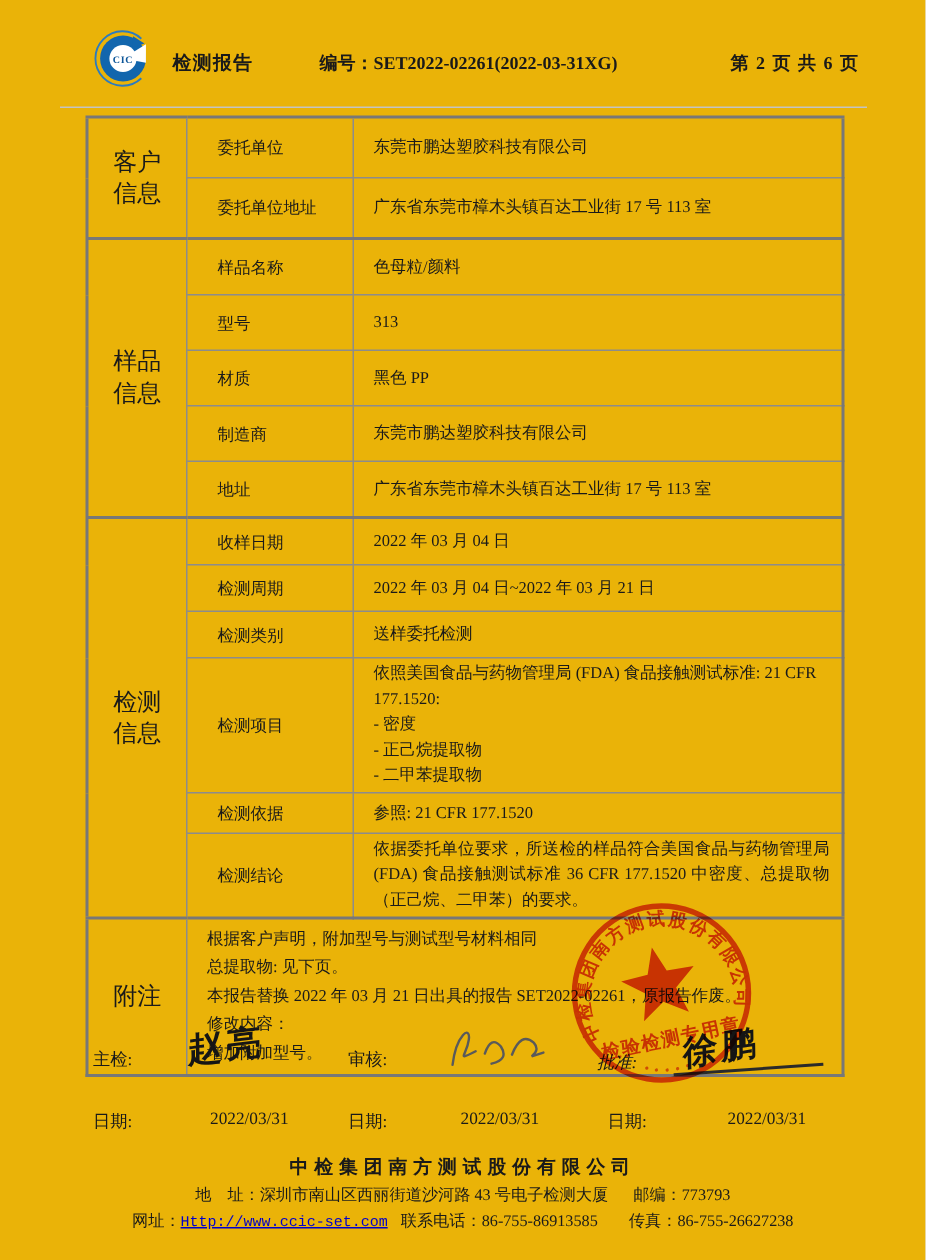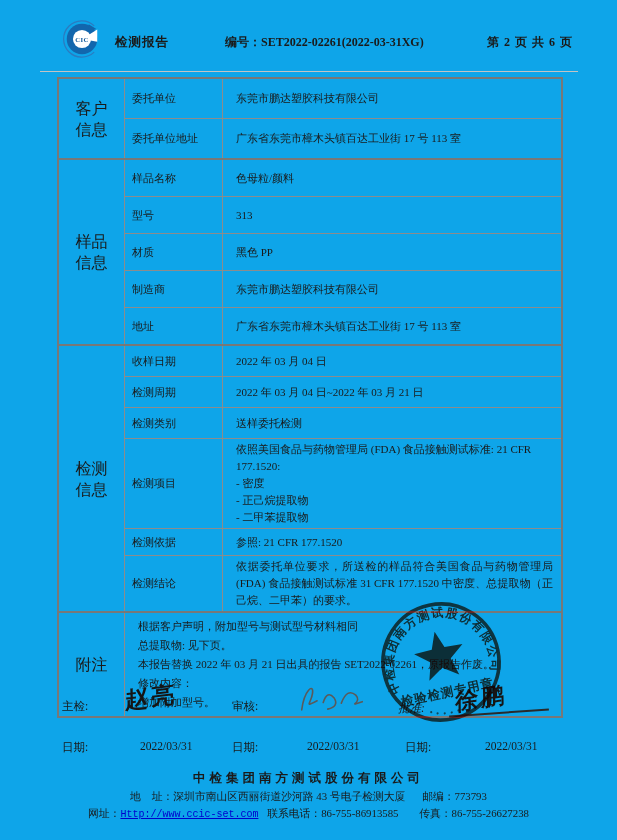--- a/index.html
+++ b/index.html
@@ -1,39 +1,39 @@
 <!DOCTYPE html>
 <html><head>
 <meta charset="utf-8">
 <style>
   html,body{margin:0;padding:0;background:#e8e8e8;}
   .page{
     position:relative;width:617px;height:840px;margin:0 auto;
-    background:#0ea5e9;overflow:hidden;
+    background:#eab308;overflow:hidden;
     font-family:"Liberation Serif","DejaVu Serif",serif;
     color:#1a1a1a;
   }
   
   .header{position:absolute;top:17px;left:57px;right:39px;height:46px;}
   .logo{position:absolute;left:4px;top:1px;width:42px;height:42px;}
   .hdr-title{position:absolute;left:58px;top:17px;font-size:12.5px;font-weight:bold;letter-spacing:1px;}
-  .hdr-no{position:absolute;left:168px;top:17px;font-size:12px;font-weight:bold;}
+  .hdr-no{position:absolute;left:156px;top:17px;font-size:12px;font-weight:bold;}
   .hdr-page{position:absolute;left:430px;top:17px;font-size:12px;font-weight:bold;letter-spacing:1px;white-space:nowrap;text-align:right;}
   .header-rule{position:absolute;top:71px;left:40px;width:538px;height:0;border-top:1px solid #c3c3c3;}
   
   table.report{
     position:absolute;top:77px;left:57px;width:506px;
     border-collapse:collapse;table-layout:fixed;
     font-size:11px;
   }
   table.report{border:2px solid #787878;}
   table.report td{border:1px solid #8c8c8c;vertical-align:middle;overflow:hidden;}
   tr.sec-start td{border-top:2px solid #787878;}
   td.cat{width:45px;text-align:center;padding:0 10px;line-height:21px;font-size:16px;}
-  td.lbl{width:90px;padding:0 0 0 7px;}
+  td.lbl{width:90px;padding:0 0 0 20px;}
   td.val{padding:2px 8px 2px 13px;line-height:17px;}
   td.val-just{text-align:justify;}
   td.note{padding:4px 8px 4px 13px;}
   .cell-line{line-height:17px;font-family:Liberation Serif, serif;}
   .note-line{line-height:19px;}
   
   .h35 td{height:35px;} .h32 td{height:32px;} .h26 td{height:26px;}
   .h85 td{height:85px;} .h22 td{height:22px;} .h50 td{height:50px;}
   .h95 td{height:95px;}
   
@@ -135,21 +135,21 @@
         <div class="cell-line">- 正己烷提取物</div>
         <div class="cell-line">- 二甲苯提取物</div>
       </td>
     </tr>
     <tr class="h22">
       <td class="lbl">检测依据</td>
       <td class="val">参照: 21 CFR 177.1520</td>
     </tr>
     <tr class="h50">
       <td class="lbl">检测结论</td>
-      <td class="val val-just">依据委托单位要求，所送检的样品符合美国食品与药物管理局 (FDA) 食品接触测试标准 31 CFR 177.1520 中密度、总提取物（正己烷、二甲苯）的要求。</td>
+      <td class="val val-just">依据委托单位要求，所送检的样品符合美国食品与药物管理局 (FDA) 食品接触测试标准 36 CFR 177.1520 中密度、总提取物（正己烷、二甲苯）的要求。</td>
     </tr>
 
     <tr class="sec-start h95">
       <td class="cat">附注</td>
       <td class="note" colspan="2">
         <div class="note-line">根据客户声明，附加型号与测试型号材料相同</div>
         <div class="note-line">总提取物: 见下页。</div>
         <div class="note-line">本报告替换 2022 年 03 月 21 日出具的报告 SET2022-02261，原报告作废。</div>
         <div class="note-line">修改内容：</div>
         <div class="note-line">增加附加型号。</div>

